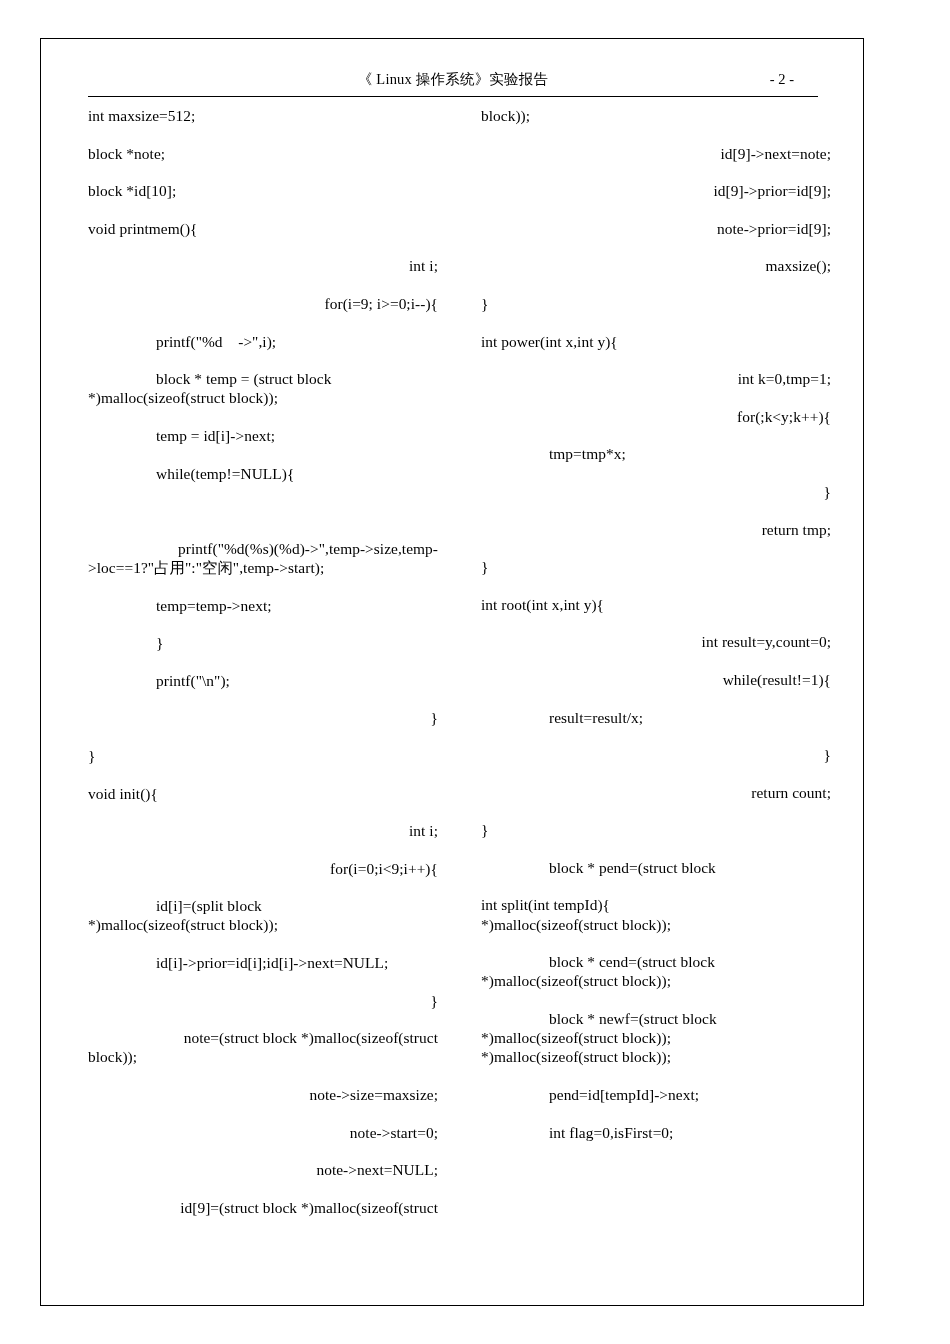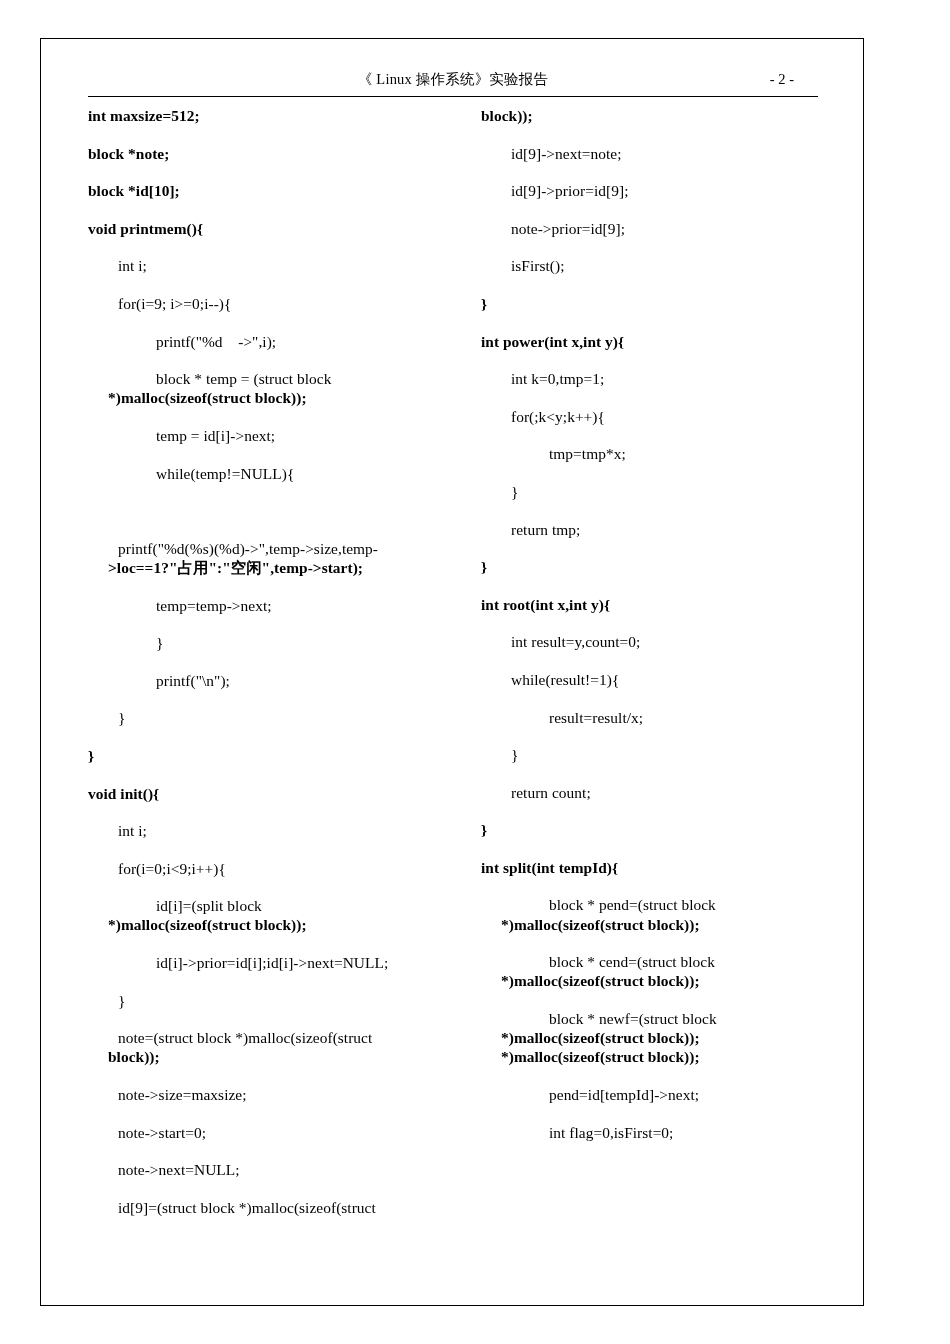--- a/index.html
+++ b/index.html
@@ -79,24 +79,23 @@
     font-size: 15.4px;
     line-height: 37.6px;
     height: 37.6px;
     white-space: pre;
     letter-spacing: 0.05px;
   }
   
   .code-line.wrap {
     margin-top: -18.4px;
     height: 37.6px;
-    margin-left: 20px;
   }
-  .ind0 { padding-left: 0px; font-weight: bold; }
-  .ind1 { padding-left: 30px; }
+  .ind0 { padding-left: 0px; }
+  .ind1 { padding-left: 30px; text-align: right; }
   .ind2 { padding-left: 68px; }
 </style>
 </head>
 <body>
 
 <div class="page">
 
   <div class="header">
     <div class="header-title">《 Linux 操作系统》实验报告</div>
     <div class="header-pageno">- 2 -</div>
@@ -135,38 +134,38 @@
         <div class="code-line ind1">note-&gt;size=maxsize;</div>
         <div class="code-line ind1">note-&gt;start=0;</div>
         <div class="code-line ind1">note-&gt;next=NULL;</div>
         <div class="code-line ind1">id[9]=(struct block *)malloc(sizeof(struct</div>
       </div>
     <div class="col col-right" id="col-right">
         <div class="code-line ind0">block));</div>
         <div class="code-line ind1">id[9]-&gt;next=note;</div>
         <div class="code-line ind1">id[9]-&gt;prior=id[9];</div>
         <div class="code-line ind1">note-&gt;prior=id[9];</div>
-        <div class="code-line ind1">isFirst();</div>
+        <div class="code-line ind1">maxsize();</div>
         <div class="code-line ind0">}</div>
         <div class="code-line ind0">int power(int x,int y){</div>
         <div class="code-line ind1">int k=0,tmp=1;</div>
         <div class="code-line ind1">for(;k&lt;y;k++){</div>
         <div class="code-line ind2">tmp=tmp*x;</div>
         <div class="code-line ind1">}</div>
         <div class="code-line ind1">return tmp;</div>
         <div class="code-line ind0">}</div>
         <div class="code-line ind0">int root(int x,int y){</div>
         <div class="code-line ind1">int result=y,count=0;</div>
         <div class="code-line ind1">while(result!=1){</div>
         <div class="code-line ind2">result=result/x;</div>
         <div class="code-line ind1">}</div>
         <div class="code-line ind1">return count;</div>
         <div class="code-line ind0">}</div>
+        <div class="code-line ind2">block * pend=(struct block</div>
         <div class="code-line ind0">int split(int tempId){</div>
-        <div class="code-line ind2">block * pend=(struct block</div>
         <div class="code-line ind0 wrap">*)malloc(sizeof(struct block));</div>
         <div class="code-line ind2">block * cend=(struct block</div>
         <div class="code-line ind0 wrap">*)malloc(sizeof(struct block));</div>
         <div class="code-line ind2">block * newf=(struct block</div>
         <div class="code-line ind0 wrap">*)malloc(sizeof(struct block));</div>
         <div class="code-line ind0 wrap">*)malloc(sizeof(struct block));</div>
         <div class="code-line ind2">pend=id[tempId]-&gt;next;</div>
         <div class="code-line ind2">int flag=0,isFirst=0;</div>
       </div>
   </div>

